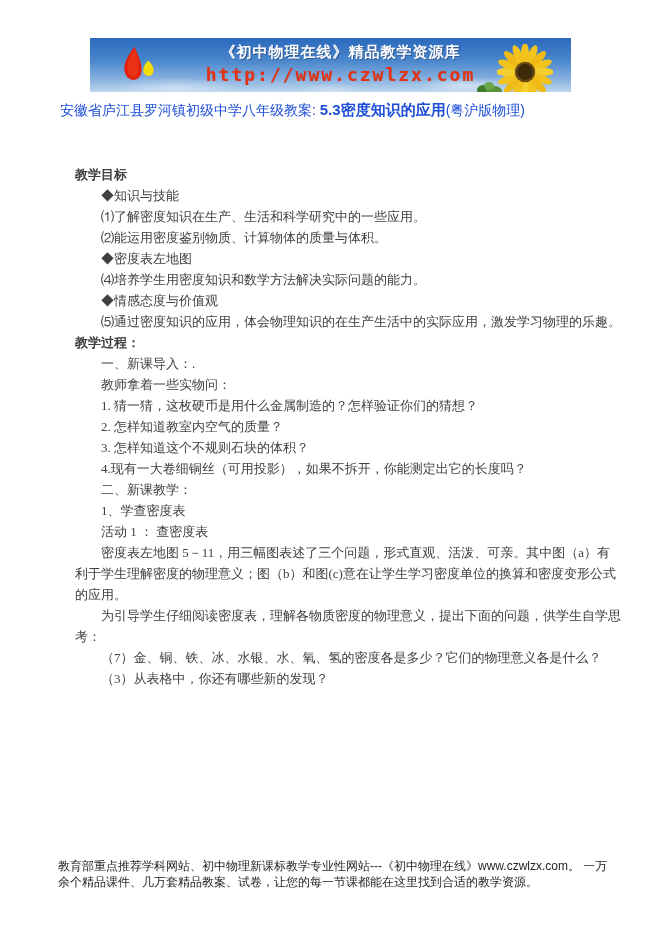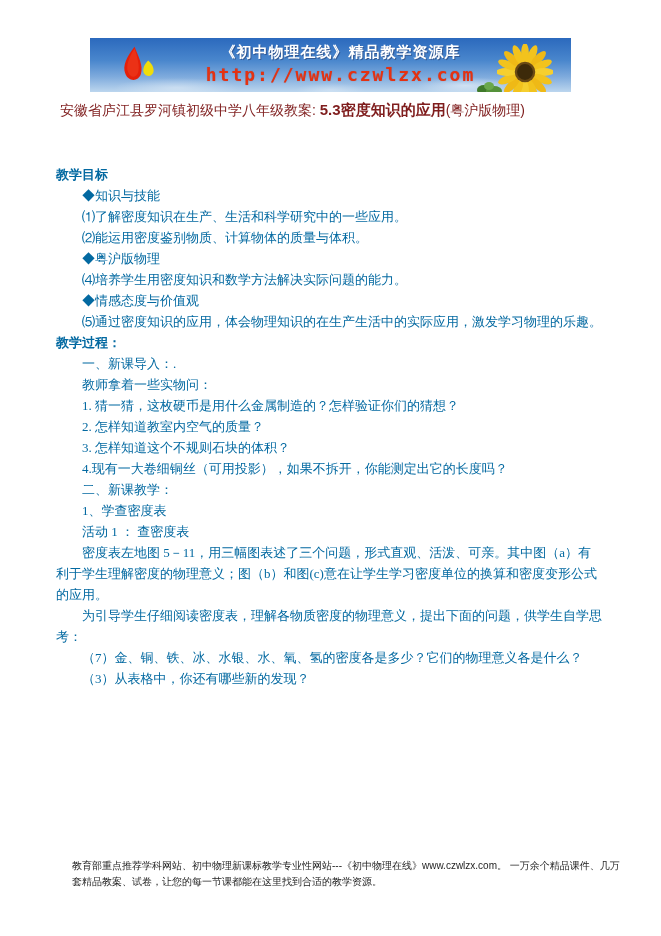--- a/index.html
+++ b/index.html
@@ -31,38 +31,38 @@
     margin-top:2px; color:#e43212; font-size:18px; letter-spacing:2px;
     font-family:"DejaVu Sans Mono", monospace; font-weight:bold;
     text-shadow:0 0 1px rgba(120,20,0,.3); white-space:nowrap;
   }
   .banner-flower { position:absolute; right:18px; bottom:-8px; width:56px; height:56px; }
   .banner-foliage { position:absolute; right:68px; bottom:-4px; width:26px; height:18px; }
 
   
   .doc-title {
     position:absolute; left:60px; top:98px; width:546px;
-    color:#7f1d1d; font-size:14px; line-height:20px;
+    color:#1d4ed8; font-size:14px; line-height:20px;
     font-family:"Liberation Sans", sans-serif; white-space:nowrap;
   }
   .doc-title .em { font-weight:bold; font-size:15px; }
 
   
   .body-text {
-    position:absolute; left:56px; top:162px; width:547px;
-    color:#0369a1; font-size:13px; line-height:21px;
+    position:absolute; left:75px; top:162px; width:547px;
+    color:#404040; font-size:13px; line-height:21px;
   }
   .body-text p { margin:0; }
   .body-text p.ind { text-indent:2em; }
   .body-text p.heading { font-weight:bold; text-indent:0; }
 
   
   .footer {
-    position:absolute; left:72px; top:856px; width:550px;
-    color:#1f1f1f; font-size:10px; line-height:16px;
+    position:absolute; left:58px; top:856px; width:550px;
+    color:#1f1f1f; font-size:12px; line-height:16px;
     font-family:"Liberation Sans", sans-serif;
   }
 </style>
 </head>
 <body>
 
 <div class="page">
 
   <div class="banner">
     <svg class="banner-logo" viewBox="0 0 44 44">
@@ -103,21 +103,21 @@
     </svg>
   </div>
 
   <div class="doc-title"><span>安徽省庐江县罗河镇初级中学八年级教案: </span><span class="em">5.3密度知识的应用</span><span>(粤沪版物理)</span></div>
 
   <div class="body-text">
     <p class="heading">教学目标</p>
     <p class="ind">◆知识与技能</p>
     <p class="ind">⑴了解密度知识在生产、生活和科学研究中的一些应用。</p>
     <p class="ind">⑵能运用密度鉴别物质、计算物体的质量与体积。</p>
-    <p class="ind">◆粤沪版物理</p>
+    <p class="ind">◆密度表左地图</p>
     <p class="ind">⑷培养学生用密度知识和数学方法解决实际问题的能力。</p>
     <p class="ind">◆情感态度与价值观</p>
     <p class="ind">⑸通过密度知识的应用，体会物理知识的在生产生活中的实际应用，激发学习物理的乐趣。</p>
     <p class="heading">教学过程：</p>
     <p class="ind">一、新课导入：.</p>
     <p class="ind">教师拿着一些实物问：</p>
     <p class="ind">1. 猜一猜，这枚硬币是用什么金属制造的？怎样验证你们的猜想？</p>
     <p class="ind">2. 怎样知道教室内空气的质量？</p>
     <p class="ind">3. 怎样知道这个不规则石块的体积？</p>
     <p class="ind">4.现有一大卷细铜丝（可用投影），如果不拆开，你能测定出它的长度吗？</p>

